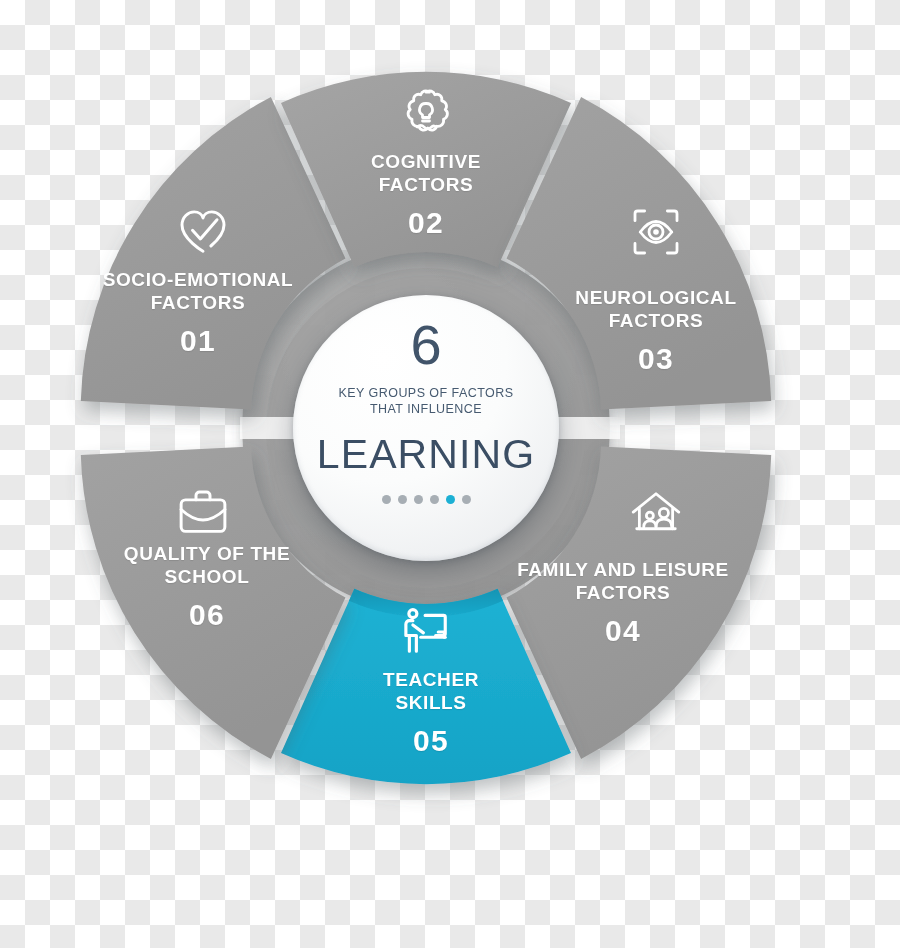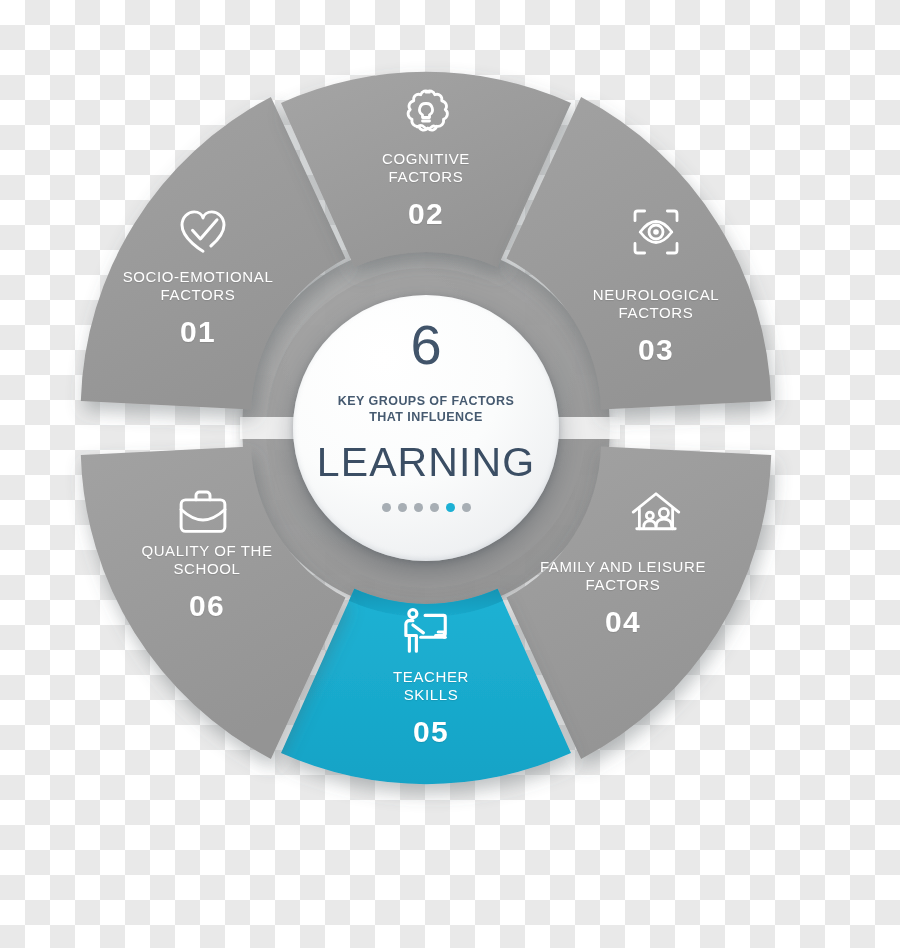--- a/index.html
+++ b/index.html
@@ -36,22 +36,22 @@
   .seg-label {
     position: absolute;
     text-align: center;
     color: #ffffff;
     line-height: 1.22;
     letter-spacing: 0.6px;
     text-shadow: 0 1px 1px rgba(0,0,0,0.10);
     pointer-events: none;
   }
   .seg-title {
-    font-size: 15px;
-    font-weight: 400;
+    font-size: 19px;
+    font-weight: 700;
     white-space: pre-line;
   }
   .seg-num {
     font-size: 30px;
     font-weight: 700;
     margin-top: 9px;
     letter-spacing: 1.2px;
   }
   .seg-icon {
     position: absolute;
@@ -82,23 +82,23 @@
     box-sizing: border-box;
   }
   #hub-count {
     font-size: 56px;
     font-weight: 400;
     color: #41546a;
     line-height: 1;
     letter-spacing: 0px;
   }
   .hub-sub {
-    margin-top: 20px;
+    margin-top: 12px;
     font-size: 12.5px;
-    font-weight: 700;
+    font-weight: 400;
     color: #465a70;
     letter-spacing: 0.45px;
     line-height: 1.28;
     text-align: center;
     white-space: pre-line;
   }
   #hub-word {
     margin-top: 17px;
     font-size: 41px;
     font-weight: 400;

